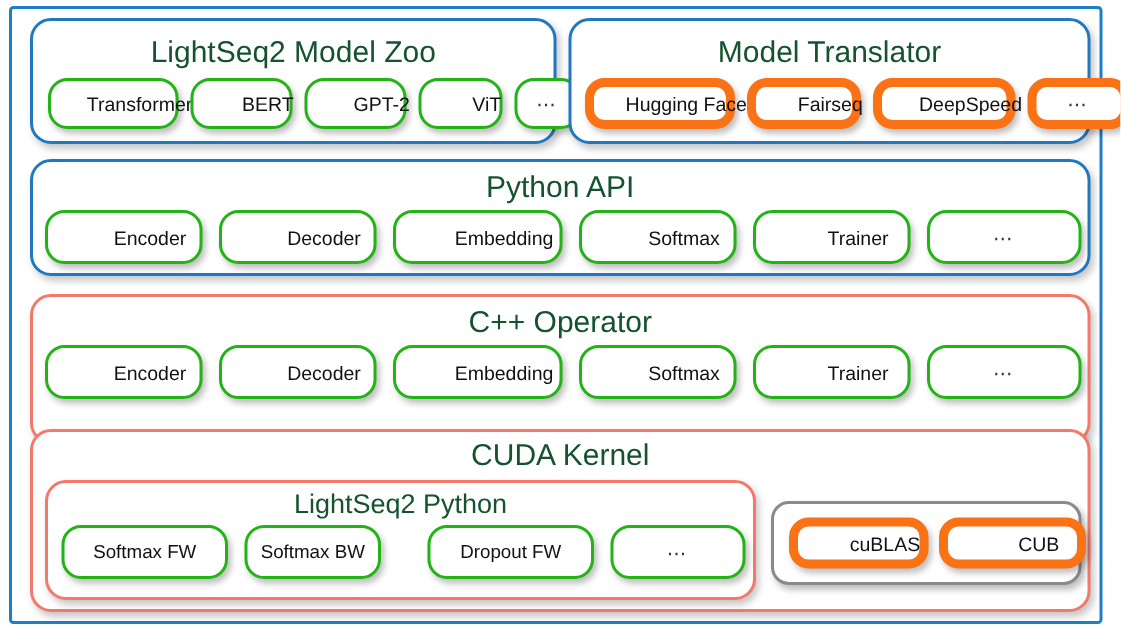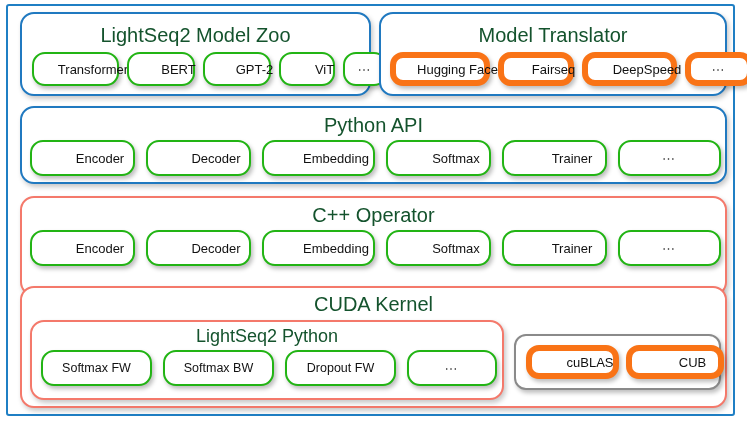--- a/index.html
+++ b/index.html
@@ -182,21 +182,21 @@
 
   <div class="panel red" id="cuda-panel">
     <div class="panel-title">CUDA Kernel</div>
 
     <div class="panel red" id="ls-kernel-panel">
       <div class="panel-title">LightSeq2 Python</div>
 
       <div class="chip green chip-row-text-sm" style="left:9px;top:28px;width:111px;height:36px;">
         <span>Softmax FW</span>
       </div>
-      <div class="chip green chip-row-text-sm" style="left:131px;top:28px;width:111px;height:36px;">
+      <div class="chip green chip-row-text-sm" style="left:131px;top:28px;width:91px;height:36px;">
         <span>Softmax BW</span>
       </div>
       <div class="chip green chip-row-text-sm" style="left:253px;top:28px;width:111px;height:36px;">
         <span>Dropout FW</span>
       </div>
       <div class="chip green" style="left:375px;top:28px;width:90px;height:36px;">
         <span class="dots">⋯</span>
       </div>
     </div>
 

